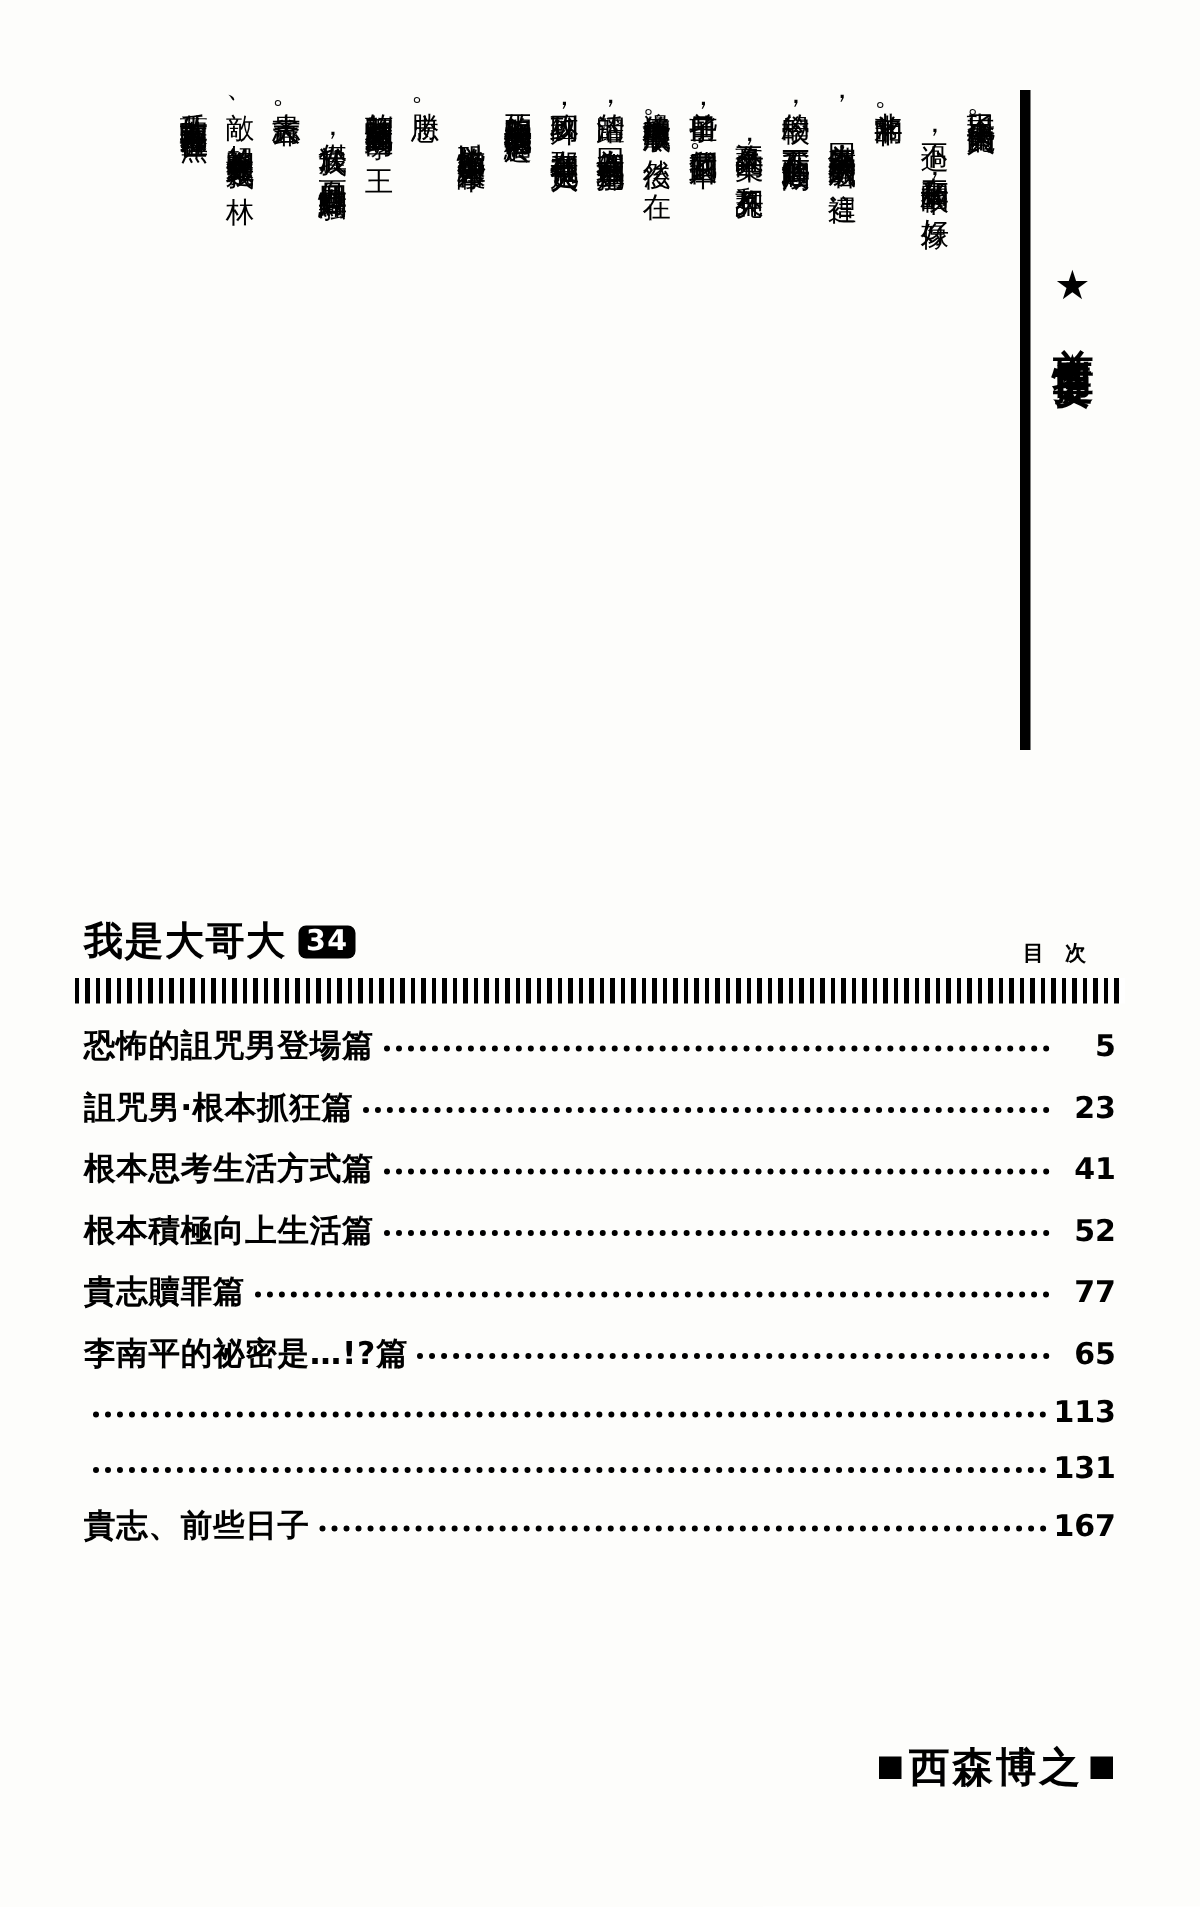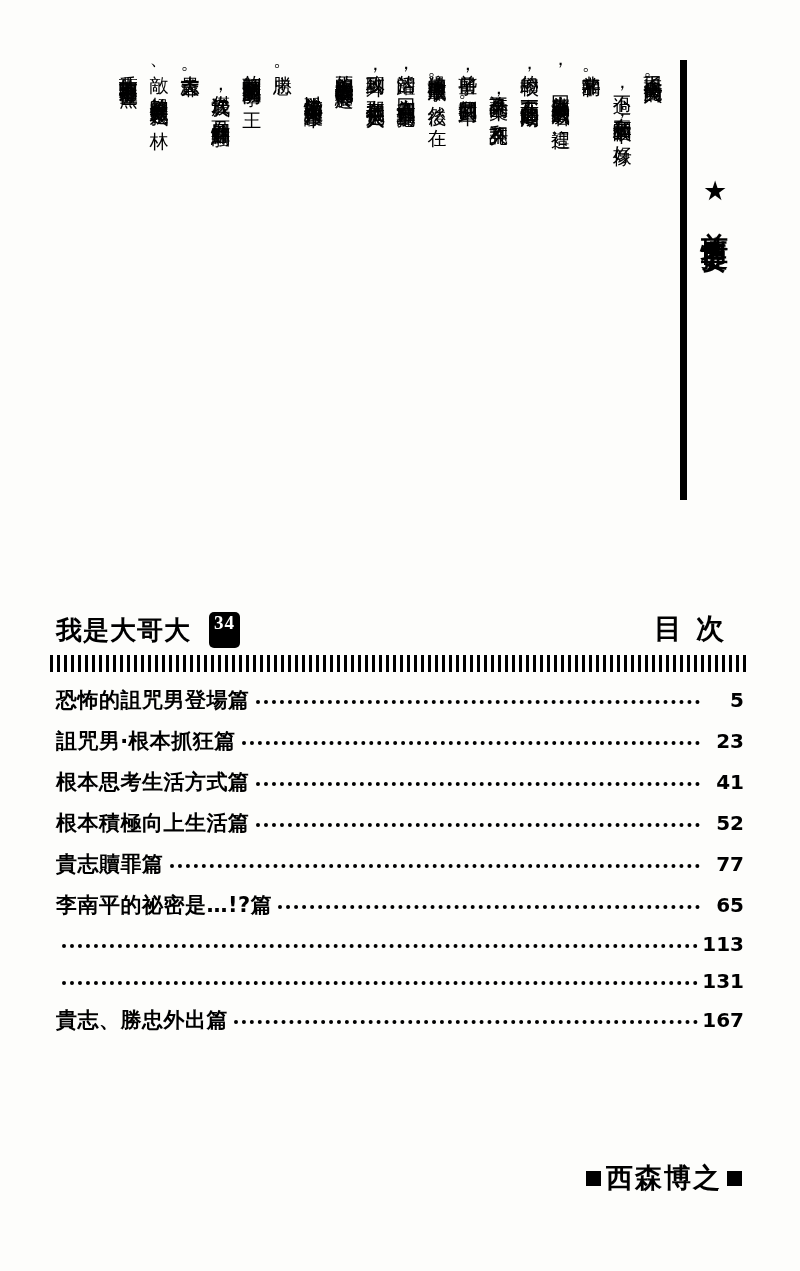--- a/index.html
+++ b/index.html
@@ -102,27 +102,26 @@
     display: flex;
     align-items: center;
   }
   .vol-badge {
     display: inline-block;
     background: #000;
     color: #fff;
     border-radius: 5px;
     font-size: 19px;
     font-weight: bold;
-    padding: 1px 5px 16px 5px;
-    margin-left: 18px;
+    padding: 1px 5px 2px 5px;
+    margin-left: 8px;
     line-height: 1;
-    font-family: Liberation Serif, serif;
   }
   .toc-label {
-    font-size: 28px;
+    font-size: 14px;
     font-weight: bold;
     letter-spacing: 14px;
     padding-right: 2px;
   }
 
   .hatch {
     margin-top: 7px;
     height: 17px;
     width: 100%;
     background-image: repeating-linear-gradient(
@@ -271,21 +270,21 @@
         <span class="t-page">113</span>
       </div>
 
       <div class="toc-row">
         <span class="t-dots"></span>
         <span class="t-page">131</span>
       </div>
 
 
       <div class="toc-row">
-        <span class="t-name">貴志、勝忠外出篇</span>
+        <span class="t-name">貴志、前些日子</span>
         <span class="t-dots"></span>
         <span class="t-page">167</span>
       </div>
 
     </div>
   </div>
 
   <div class="author">
     <span class="sq"></span>
     <span>西森博之</span>

